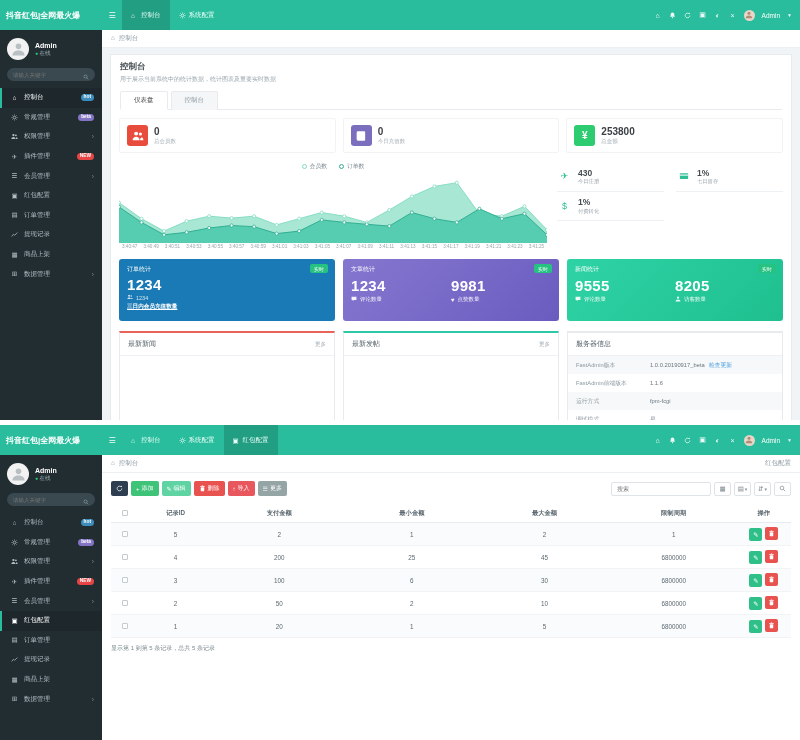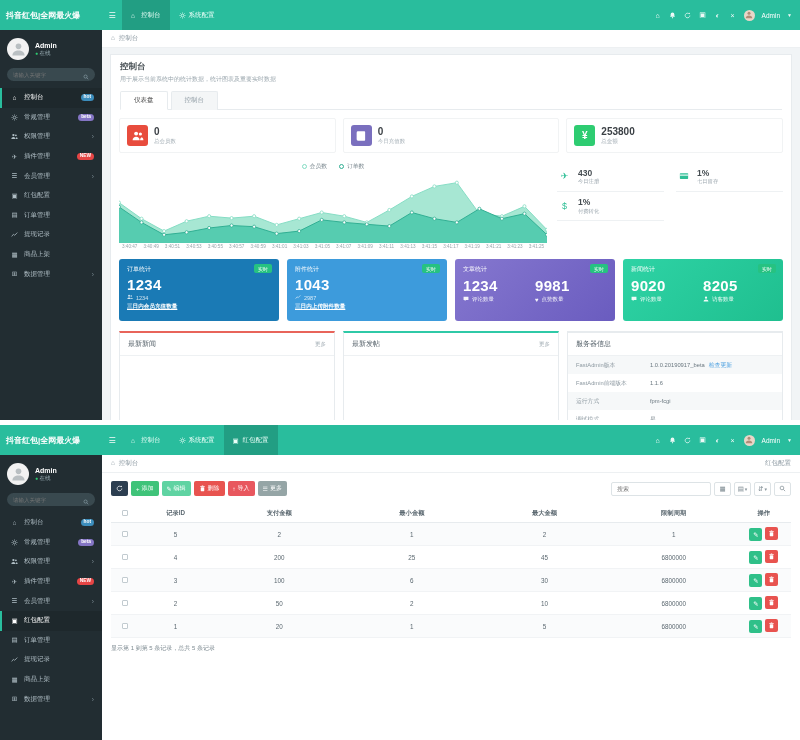--- a/index.html
+++ b/index.html
@@ -431,32 +431,20 @@
                     <span class="icon "><svg viewBox="0 0 16 16" fill="currentColor">
                         <circle cx="5.5" cy="4.8" r="2.6"></circle>
                         <circle cx="11.2" cy="5.3" r="2.1"></circle>
                         <path d="M.8 13.6c0-3 2.1-4.6 4.7-4.6s4.7 1.6 4.7 4.6z"></path>
                         <path d="M10.8 13.6c0-2 .8-3.4 2.2-3.9 1.4.5 2.2 1.9 2.2 3.9z"></path>
                       </svg></span>
                     <span>1234</span>
                   </div>
                   <div class="bfoot">三日内会员充值数量</div>
                 </div>
-                <div class="box" style="background: rgb(61, 155, 220);">
-                  <div class="bt">附件统计</div>
-                  <span class="bbadge">实时</span>
-                  <div class="bval">1043</div>
-                  <div class="bsub">
-                    <span class="icon "><svg viewBox="0 0 16 16">
-                        <polyline points="1.5,12.5 5.5,7.5 8.5,9.8 14.5,3.5" fill="none" stroke="currentColor" stroke-width="1.7"></polyline>
-                      </svg></span>
-                    <span>2987</span>
-                  </div>
-                  <div class="bfoot">三日内上传附件数量</div>
-                </div>
                 <div class="box" style="background: linear-gradient(135deg, rgb(133, 119, 207), rgb(106, 92, 191));">
                   <div class="bt">文章统计</div>
                   <span class="bbadge">实时</span>
                   <div class="bcols">
                     <div class="bcol">
                       <div class="bval">1234</div>
                       <div class="bcl">
                         <span class="icon "><svg viewBox="0 0 16 16" fill="currentColor">
                             <path d="M1.5 2.3h13v8.2H8.2l-3.6 3.1v-3.1H1.5z"></path>
                           </svg></span>
@@ -470,21 +458,21 @@
                         <span>点赞数量</span>
                       </div>
                     </div>
                   </div>
                 </div>
                 <div class="box" style="background: linear-gradient(135deg, rgb(46, 211, 165), rgb(31, 191, 143));">
                   <div class="bt">新闻统计</div>
                   <span class="bbadge">实时</span>
                   <div class="bcols">
                     <div class="bcol">
-                      <div class="bval">9020</div>
+                      <div class="bval">9555</div>
                       <div class="bcl">
                         <span class="icon "><svg viewBox="0 0 16 16" fill="currentColor">
                             <path d="M1.5 2.3h13v8.2H8.2l-3.6 3.1v-3.1H1.5z"></path>
                           </svg></span>
                         <span>评论数量</span>
                       </div>
                     </div>
                     <div class="bcol">
                       <div class="bval">8205</div>
                       <div class="bcl">

